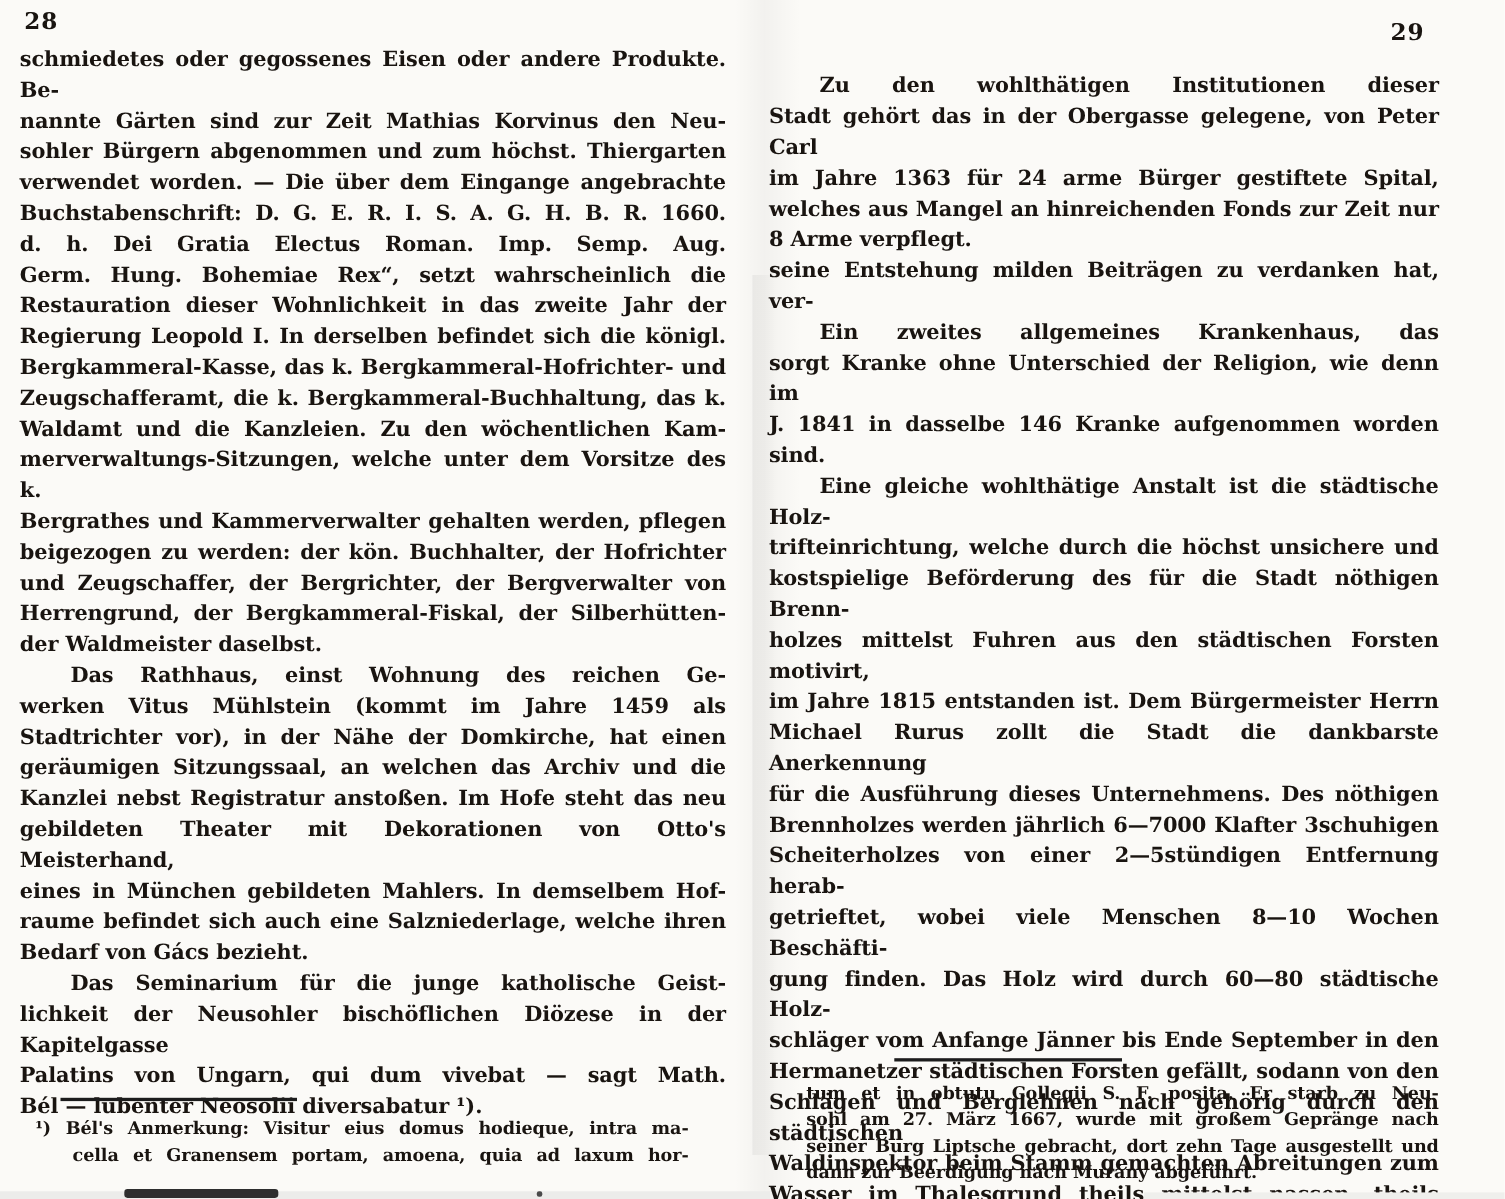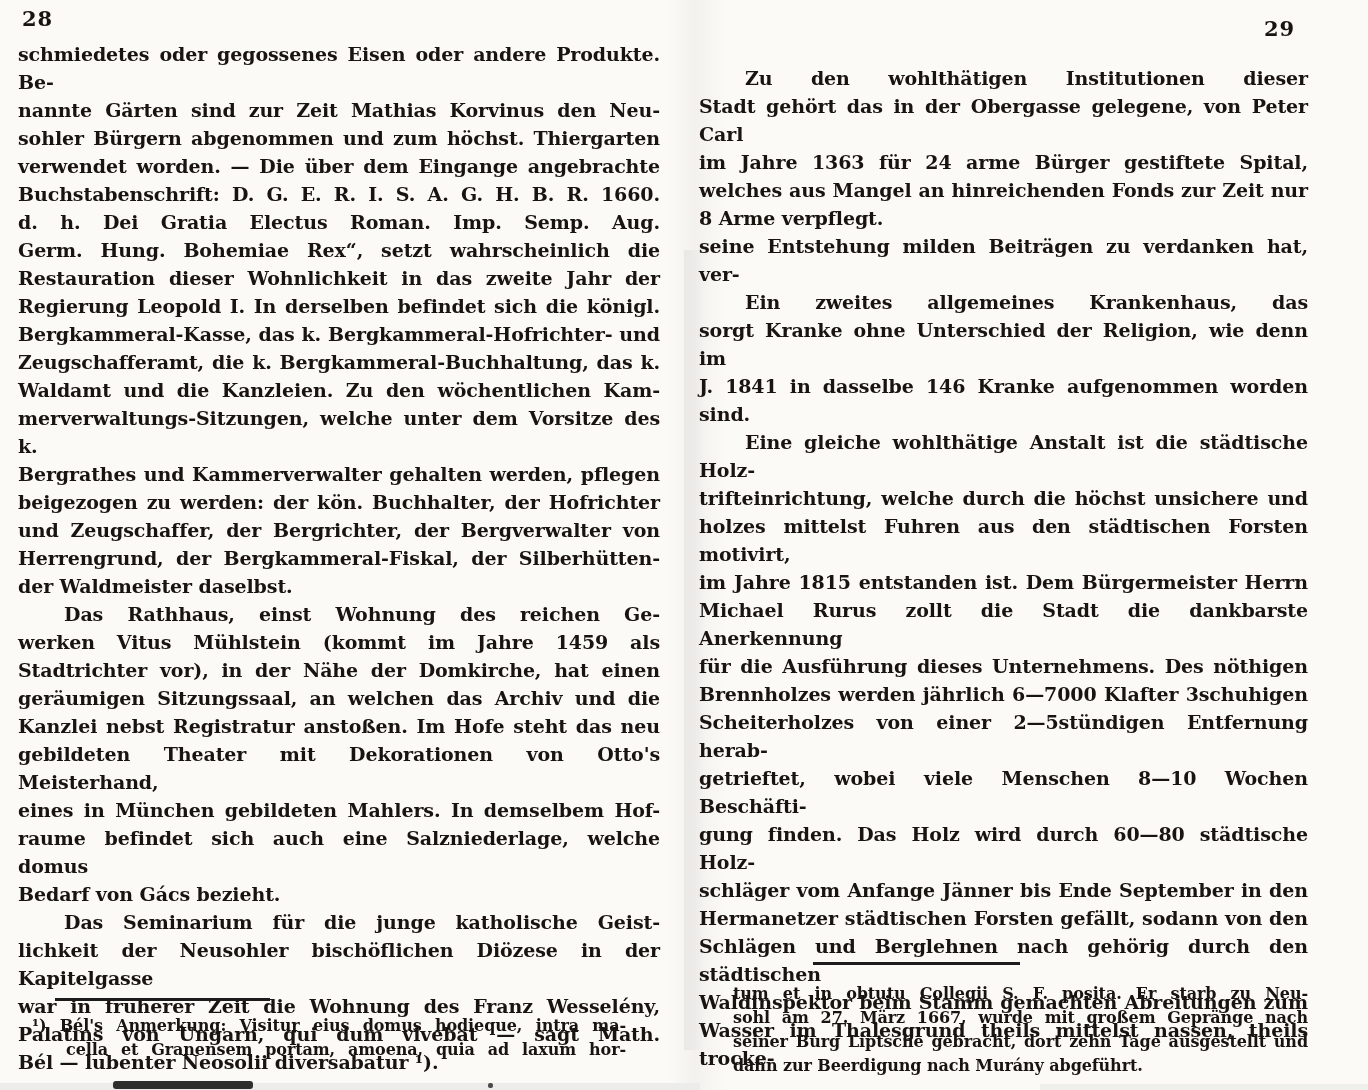--- a/index.html
+++ b/index.html
@@ -78,25 +78,24 @@
         <div class="line">und Zeugschaffer, der Bergrichter, der Bergverwalter von</div>
         <div class="line">Herrengrund, der Bergkammeral-Fiskal, der Silberhütten-</div>
         <div class="line endline">der Waldmeister daselbst.</div>
         <div class="line indent">Das Rathhaus, einst Wohnung des reichen Ge-</div>
         <div class="line">werken Vitus Mühlstein (kommt im Jahre 1459 als</div>
         <div class="line">Stadtrichter vor), in der Nähe der Domkirche, hat einen</div>
         <div class="line">geräumigen Sitzungssaal, an welchen das Archiv und die</div>
         <div class="line">Kanzlei nebst Registratur anstoßen. Im Hofe steht das neu</div>
         <div class="line">gebildeten Theater mit Dekorationen von Otto's Meisterhand,</div>
         <div class="line">eines in München gebildeten Mahlers. In demselbem Hof-</div>
-        <div class="line">raume befindet sich auch eine Salzniederlage, welche domus</div>
+        <div class="line">raume befindet sich auch eine Salzniederlage, welche ihren</div>
         <div class="line endline">Bedarf von Gács bezieht.</div>
         <div class="line indent">Das Seminarium für die junge katholische Geist-</div>
         <div class="line">lichkeit der Neusohler bischöflichen Diözese in der Kapitelgasse</div>
-        <div class="line">war in früherer Zeit die Wohnung des Franz Wesselény,</div>
         <div class="line">Palatins von Ungarn, qui dum vivebat — sagt Math.</div>
         <div class="line endline">Bél — lubenter Neosolii diversabatur ¹).</div>
       </div>
     <div class="footnote-rule"></div>
     <div class="footnote">
         <div class="line first">¹) Bél's Anmerkung: Visitur eius domus hodieque, intra ma-</div>
         <div class="line">cella et Granensem portam, amoena, quia ad laxum hor-</div>
       </div>
   </div>
 
@@ -107,20 +106,21 @@
         <div class="line">Stadt gehört das in der Obergasse gelegene, von Peter Carl</div>
         <div class="line">im Jahre 1363 für 24 arme Bürger gestiftete Spital,</div>
         <div class="line">welches aus Mangel an hinreichenden Fonds zur Zeit nur</div>
         <div class="line endline">8 Arme verpflegt.</div>
         <div class="line">seine Entstehung milden Beiträgen zu verdanken hat, ver-</div>
         <div class="line indent">Ein zweites allgemeines Krankenhaus, das</div>
         <div class="line">sorgt Kranke ohne Unterschied der Religion, wie denn im</div>
         <div class="line endline">J. 1841 in dasselbe 146 Kranke aufgenommen worden sind.</div>
         <div class="line indent">Eine gleiche wohlthätige Anstalt ist die städtische Holz-</div>
         <div class="line">trifteinrichtung, welche durch die höchst unsichere und</div>
+        <div class="line">kostspielige Beförderung des für die Stadt nöthigen Brenn-</div>
         <div class="line">holzes mittelst Fuhren aus den städtischen Forsten motivirt,</div>
         <div class="line">im Jahre 1815 entstanden ist. Dem Bürgermeister Herrn</div>
         <div class="line">Michael Rurus zollt die Stadt die dankbarste Anerkennung</div>
         <div class="line">für die Ausführung dieses Unternehmens. Des nöthigen</div>
         <div class="line">Brennholzes werden jährlich 6—7000 Klafter 3schuhigen</div>
         <div class="line">Scheiterholzes von einer 2—5stündigen Entfernung herab-</div>
         <div class="line">getrieftet, wobei viele Menschen 8—10 Wochen Beschäfti-</div>
         <div class="line">gung finden. Das Holz wird durch 60—80 städtische Holz-</div>
         <div class="line">schläger vom Anfange Jänner bis Ende September in den</div>
         <div class="line">Hermanetzer städtischen Forsten gefällt, sodann von den</div>

